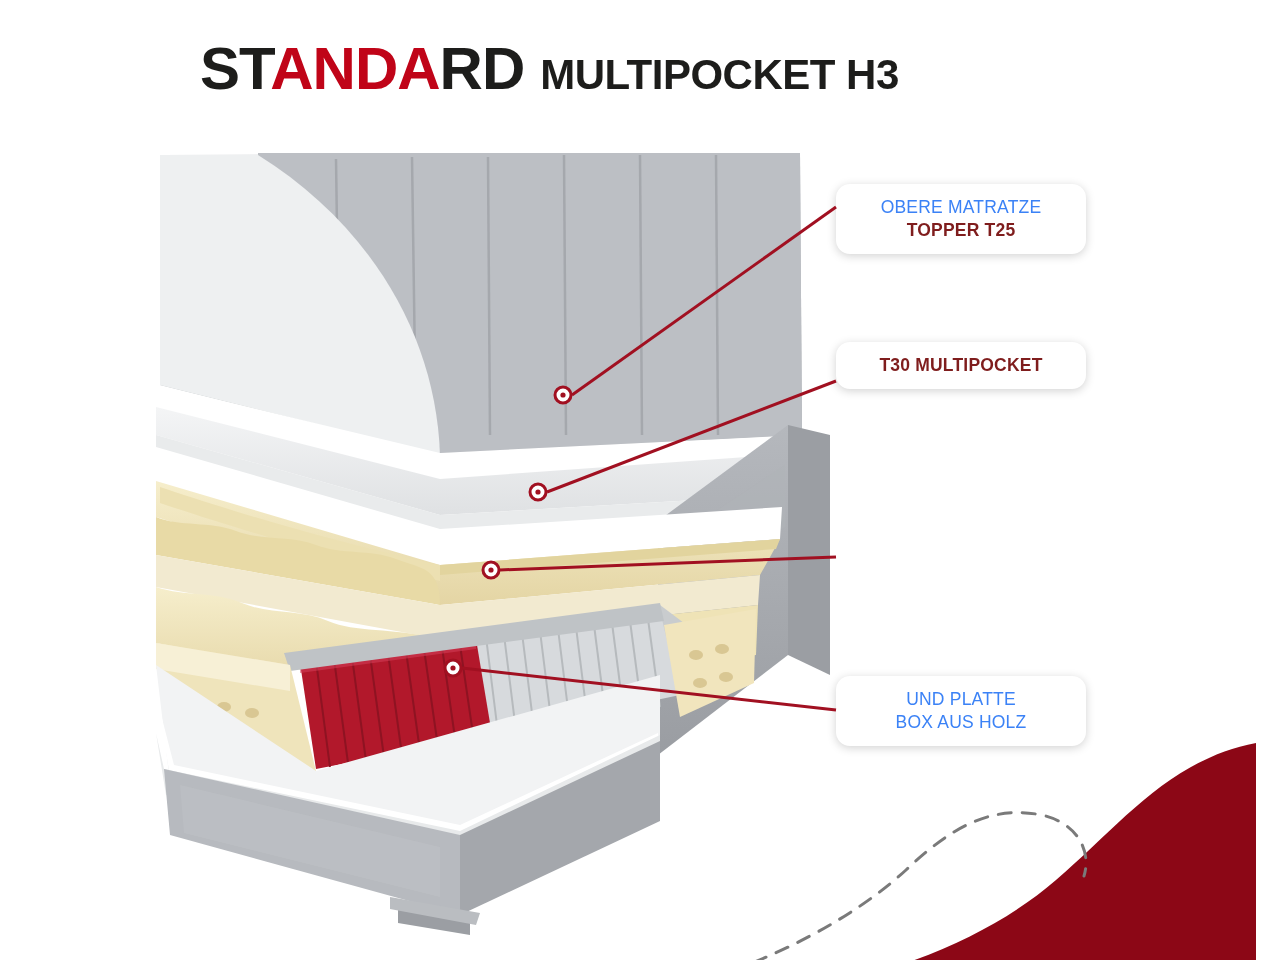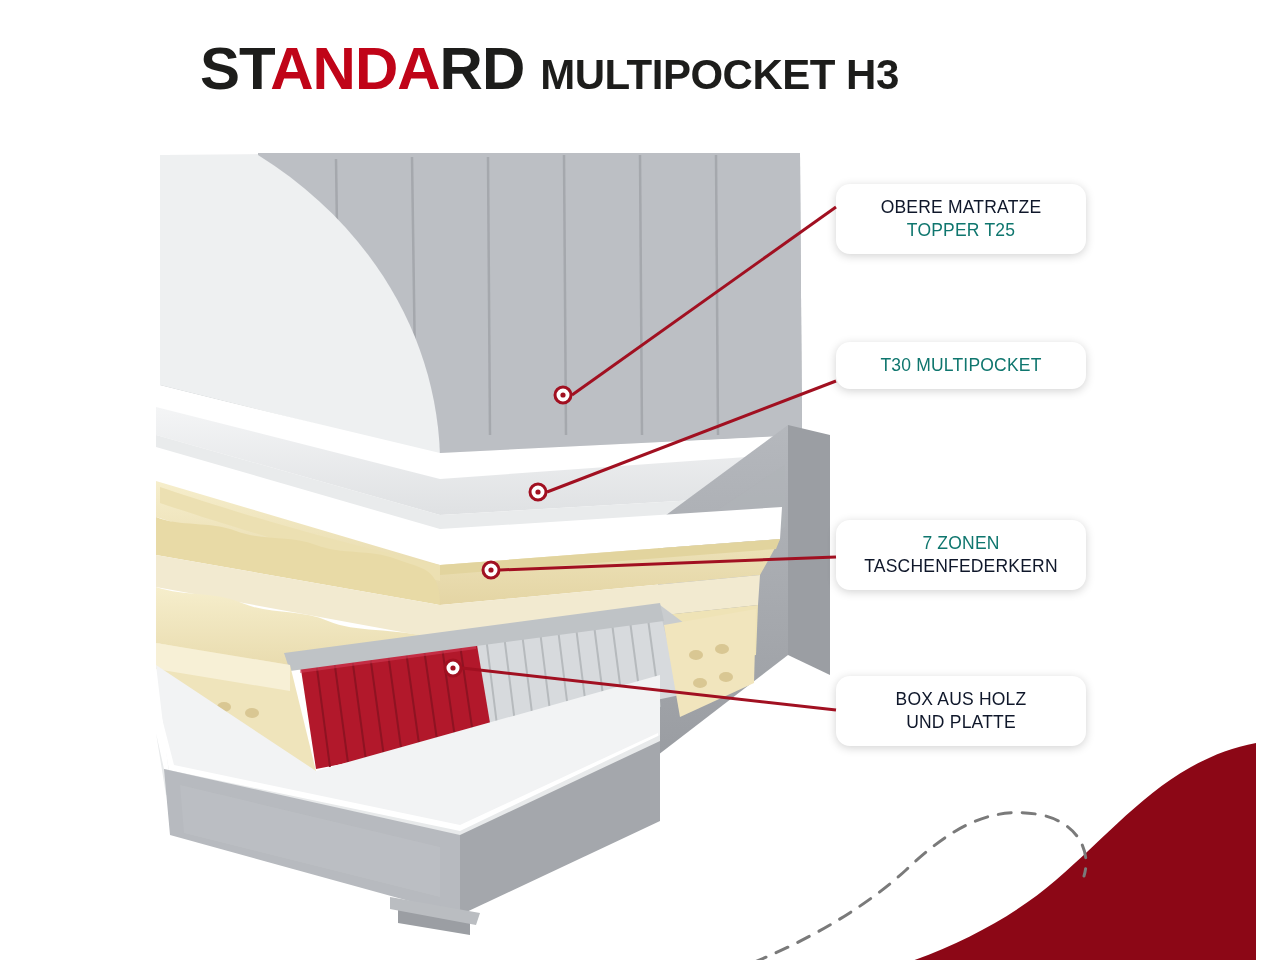--- a/index.html
+++ b/index.html
@@ -86,27 +86,27 @@
     border-radius: 14px;
     box-shadow: 0 2px 10px rgba(0,0,0,0.18);
     text-align: center;
     padding: 12px 18px;
     box-sizing: border-box;
     line-height: 1.32;
   }
   .callout .line {
     display: block;
     font-size: 17.5px;
-    color: #0f172a;
+    color: #3b82f6;
     font-weight: normal;
     letter-spacing: 0.2px;
   }
   .callout .line.accent {
-    color: #0f766e;
-    font-weight: normal;
+    color: #7f1d1d;
+    font-weight: bold;
   }
 
   #callout-0 { left: 836px; top: 184px;  width: 250px; }
   #callout-1 { left: 836px; top: 342px;  width: 250px; }
   #callout-2 { left: 836px; top: 520px;  width: 250px; }
   #callout-3 { left: 836px; top: 676px;  width: 250px; }
 
   
   #leaders {
     position: absolute;
@@ -279,28 +279,24 @@
 
   <div class="callout" id="callout-0">
     <span class="line">OBERE MATRATZE</span>
     <span class="line accent">TOPPER T25</span>
   </div>
 
   <div class="callout" id="callout-1">
     <span class="line accent">T30 MULTIPOCKET</span>
   </div>
 
-  <div class="callout" id="callout-2">
-    <span class="line accent">7 ZONEN</span>
-    <span class="line">TASCHENFEDERKERN</span>
-  </div>
 
   <div class="callout" id="callout-3">
+    <span class="line">UND PLATTE</span>
     <span class="line">BOX AUS HOLZ</span>
-    <span class="line">UND PLATTE</span>
   </div>
 
   <svg id="leaders" viewBox="0 0 1280 960">
     <g stroke="#a11021" stroke-width="3" fill="none">
       <path d="M572,395 L836,207"></path>
       <path d="M547,492 L836,381"></path>
       <path d="M500,570 L836,557"></path>
       <path d="M462,668 L836,710"></path>
     </g>
     <g>

